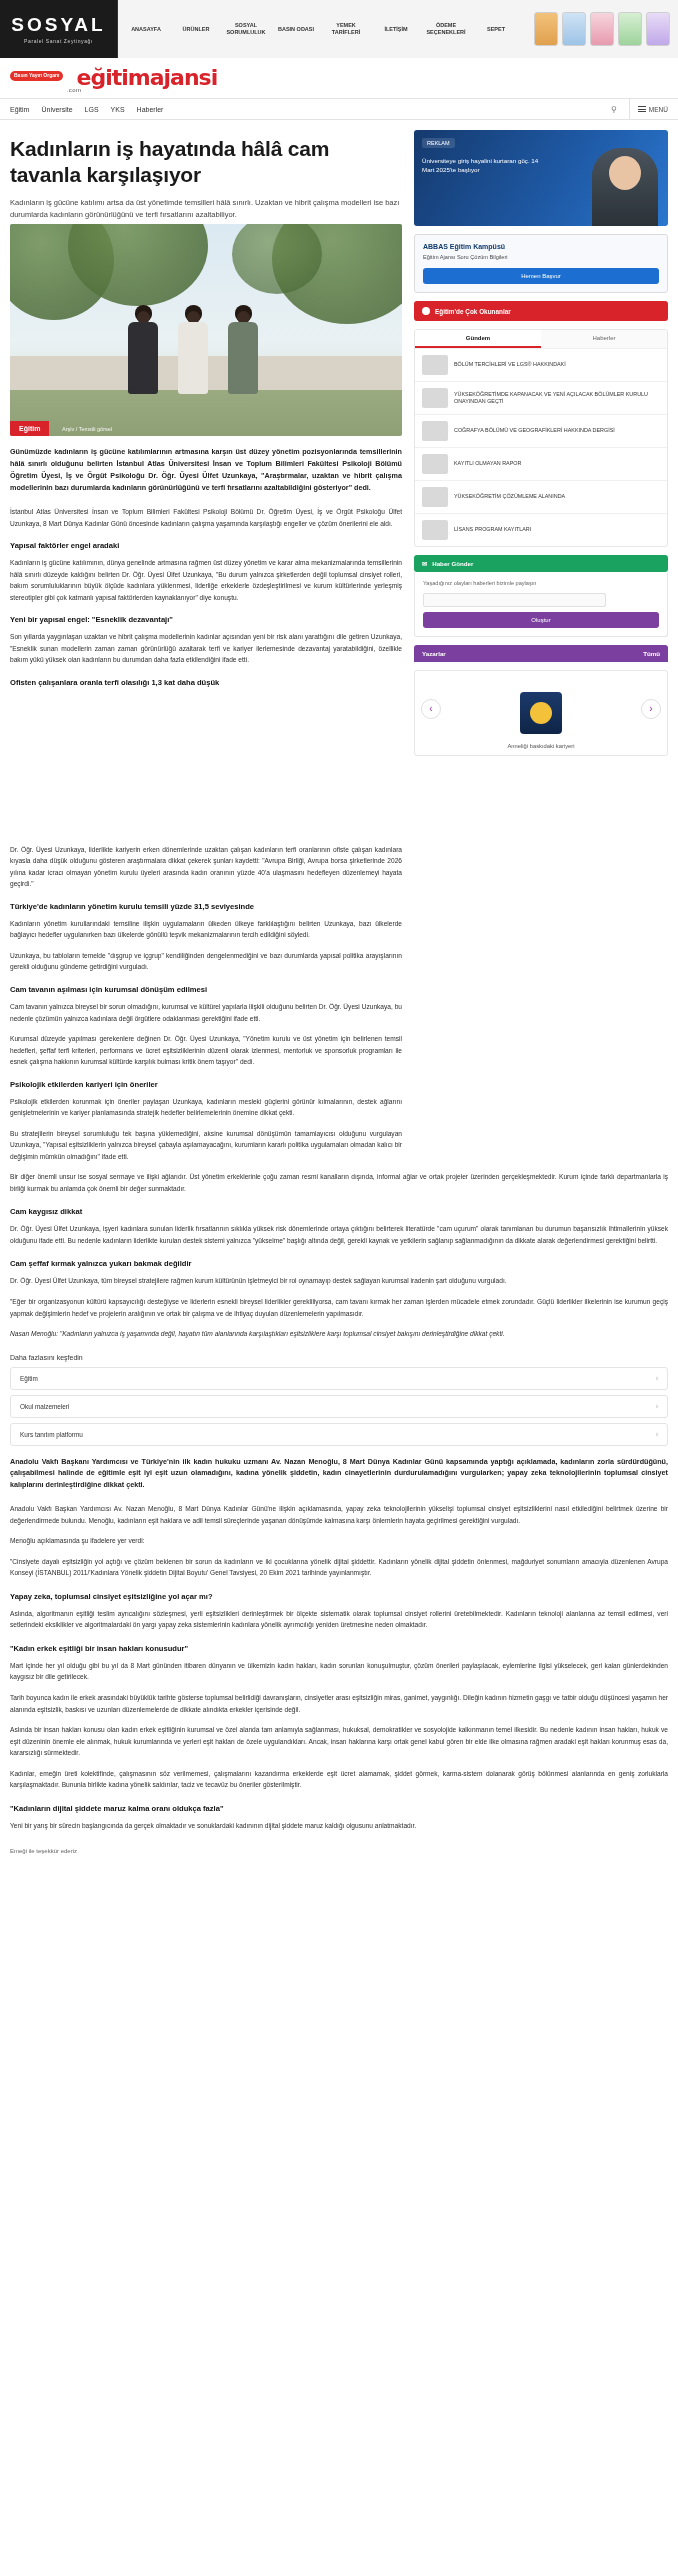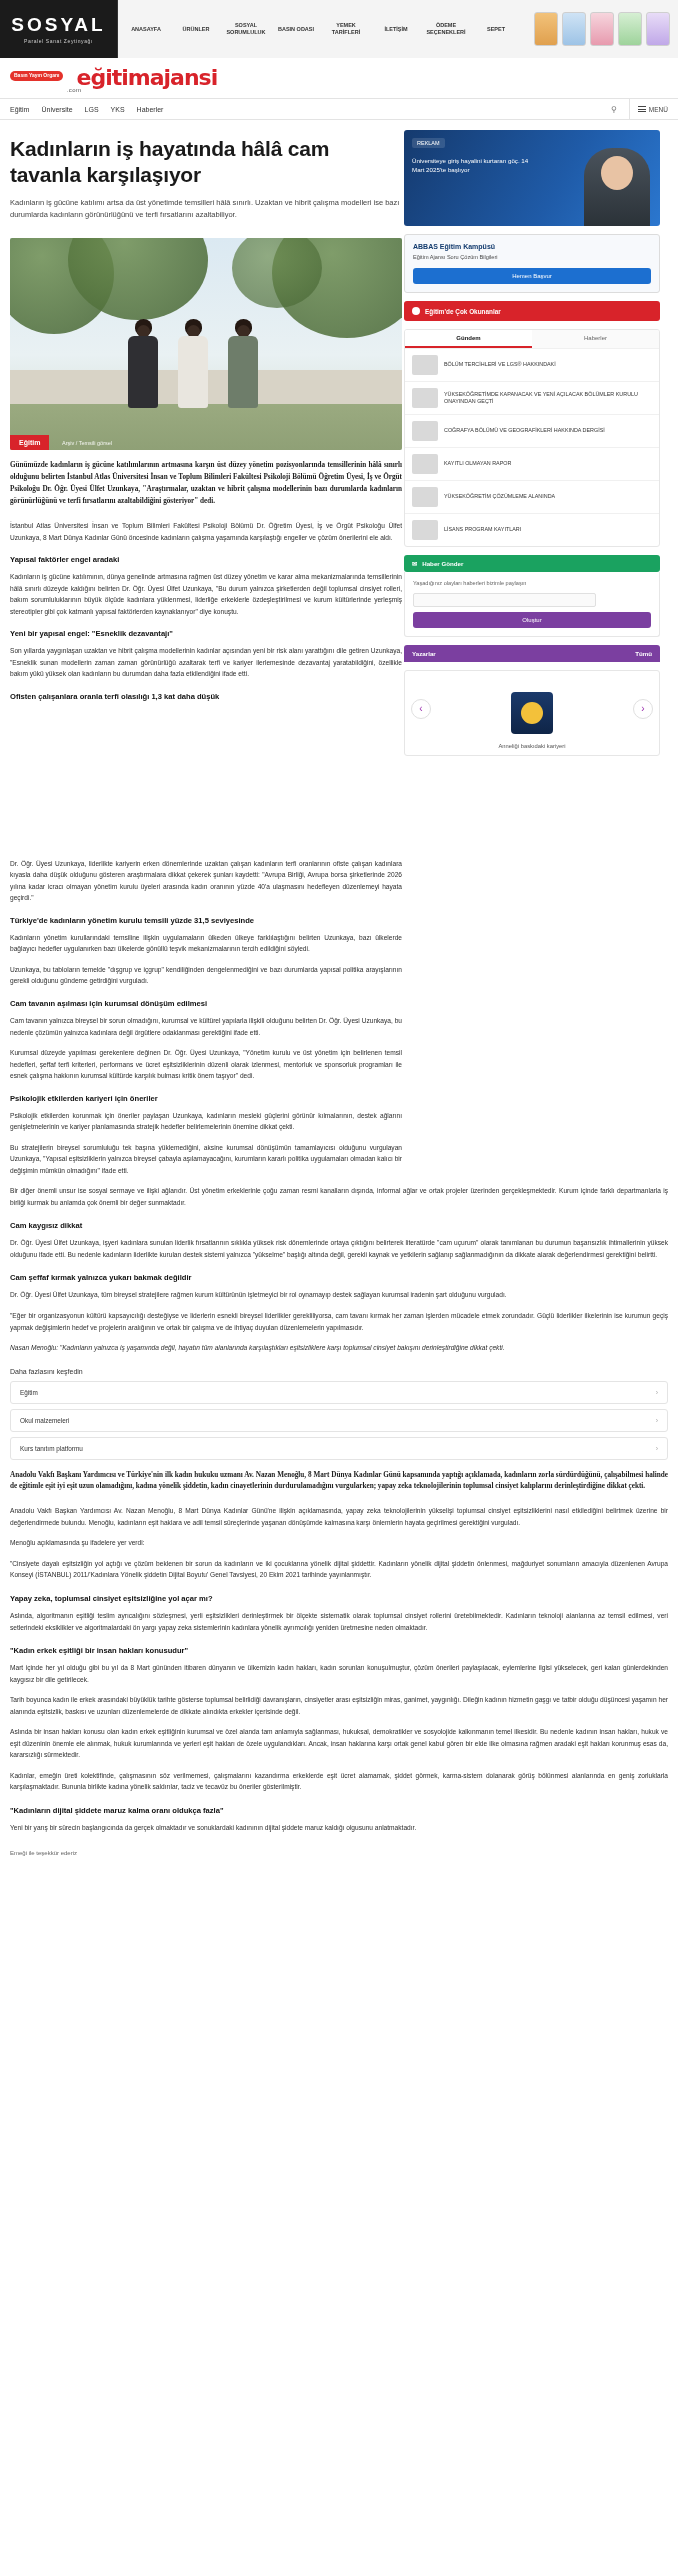--- a/index.html
+++ b/index.html
@@ -120,37 +120,37 @@
   .navbar .spacer { flex:1; }
   .navbar .search-ic { font-size: 8px; color:#777; }
   .navbar .menu-btn {
     display:flex; align-items:center; gap:3px; font-size:6.5px; color:#444;
     border-left: 1px solid #e3e3e3; padding-left: 8px; height:22px;
   }
   .hamb { display:inline-block; width:8px; }
   .hamb i { display:block; height:1px; background:#444; margin:1.5px 0; }
 
   
-  .layout { display:flex; padding: 10px 10px 0 10px; gap: 2px; }
+  .layout { display:flex; padding: 10px 10px 0 10px; gap: 12px; }
   .content { width: 392px; }
   .sidebar { width: 256px; }
 
   h1.title {
     font-size: 21px;
     line-height: 1.22;
     font-weight: bold;
     margin: 6px 0 10px 0;
     color: #1a1a1a;
     letter-spacing: -.2px;
   }
   .spot {
     font-size: 7.5px;
     line-height: 1.55;
     color: #444;
-    margin-bottom: 18px;
+    margin-bottom: 4px;
   }
   .hero {
     width: 392px; height: 212px;
     border-radius: 2px;
     position: relative;
     overflow: hidden;
     background: linear-gradient(#cfe3ef, #eaf2f5);
   }
   .hero .sky { position:absolute; inset:0; background:linear-gradient(#dbe9f2 0%, #e9f1f3 55%, #cfd9cf 100%); }
   .hero .tree {
@@ -184,21 +184,21 @@
     position:absolute; left:0; bottom:0;
     background:#d8232a; color:#fff; font-size:7px; font-weight:bold;
     padding:4px 9px;
   }
   .hero .credit {
     position:absolute; left:52px; bottom:4px; color:#fff; font-size:5.5px; opacity:.9;
   }
 
   .lead {
     font-size: 7.2px; line-height:1.65; font-weight:bold; color:#222;
-    margin: 10px 0 12px 0; text-align: justify; font-family: Liberation Serif, serif;
+    margin: 10px 0 12px 0; text-align: justify;
   }
   p.body {
     font-size: 6.6px; line-height: 1.75; color:#2d2d2d;
     margin: 0 0 9px 0; text-align: justify;
   }
   h2.sub {
     font-size: 7.6px; font-weight:bold; color:#111; margin: 12px 0 7px 0;
   }
   .gap-block { height: 150px; }
 

